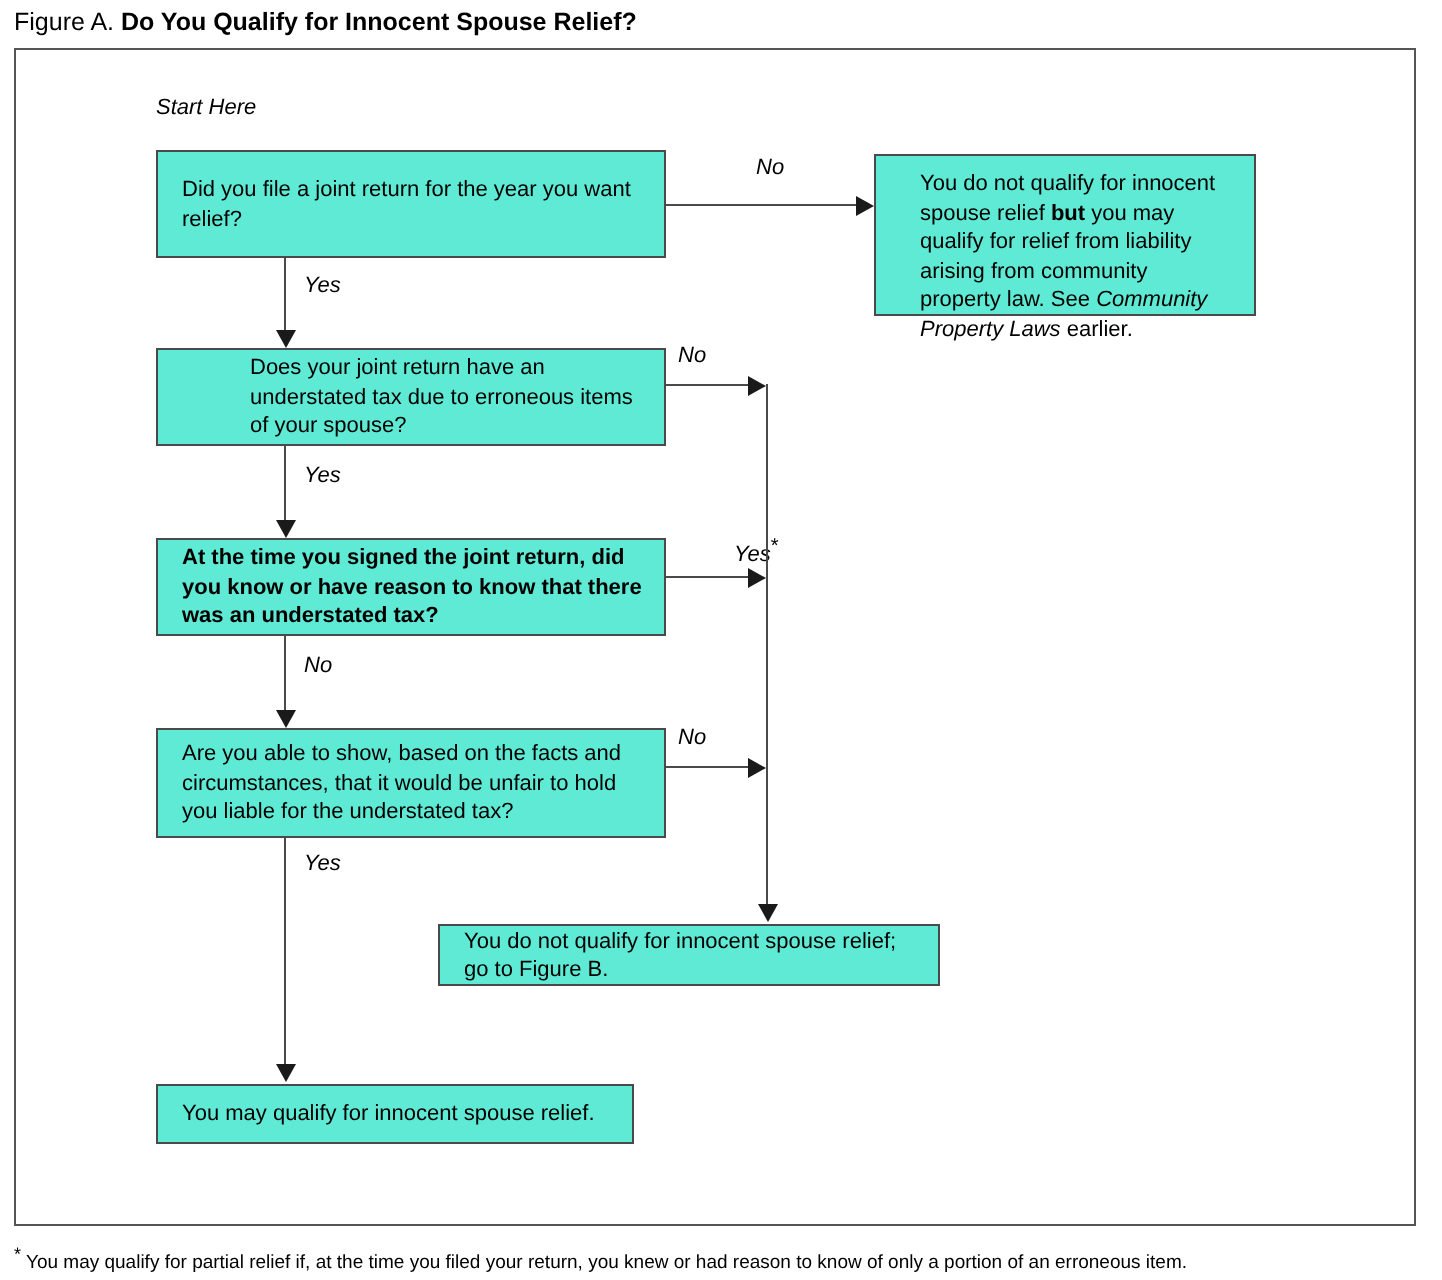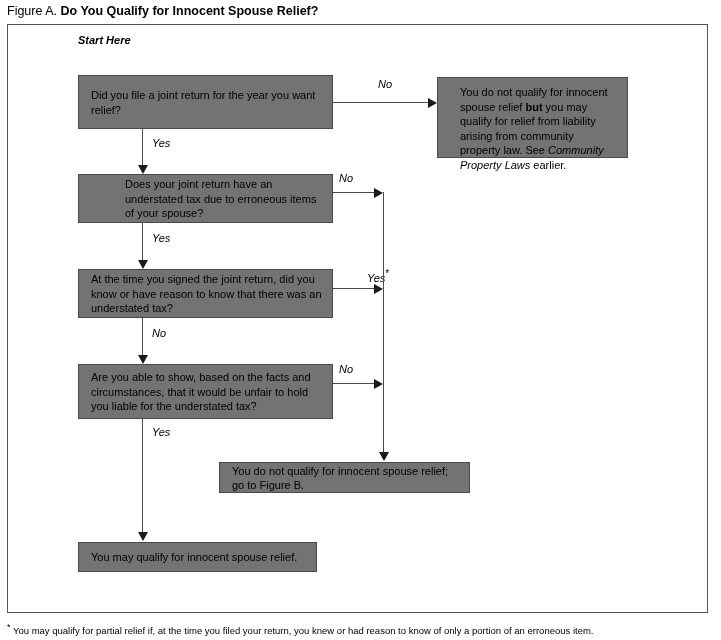--- a/index.html
+++ b/index.html
@@ -26,46 +26,46 @@
   .frame{
     position:absolute;left:7px;top:24px;
     width:701px;height:589px;
     border:1px solid #555555;
     box-sizing:border-box;
     background:#ffffff;
   }
 
   
   .start-here{
-    position:absolute;left:78px;top:34px;
-    font-size:11px;font-weight:bold;font-style:italic;
+    position:absolute;left:78px;top:48px;
+    font-size:11px;font-weight:normal;font-style:italic;
     white-space:nowrap;
     text-align:center;
   }
 
   
   .node{
     position:absolute;
     box-sizing:border-box;
     border:1px solid #4a4a4a;
-    background:#737373;
+    background:#5eead4;
     font-size:11px;
     line-height:14.5px;
     padding:7px 10px 6px 12px;
   }
   .node.center-v{display:flex;align-items:center;}
 
   .node b{font-weight:bold;}
   .node i{font-style:italic;}
 
   
   #node-q1{left:78px;top:75px;width:255px;height:54px;}
   #node-out-community{left:437px;top:77px;width:191px;height:81px;padding-left:22px;}
   #node-q2{left:78px;top:174px;width:255px;height:49px;padding-left:46px;}
-  #node-q3{left:78px;top:269px;width:255px;height:49px;}
+  #node-q3{left:78px;top:269px;width:255px;height:49px;font-weight:bold;}
   #node-q4{left:78px;top:364px;width:255px;height:55px;}
   #node-out-figureb{left:219px;top:462px;width:251px;height:31px;}
   #node-out-qualify{left:78px;top:542px;width:239px;height:30px;}
 
   
   .ln{position:absolute;background:#4a4a4a;}
   .ln.v{width:1px;}
   .ln.h{height:1px;}
 
   

